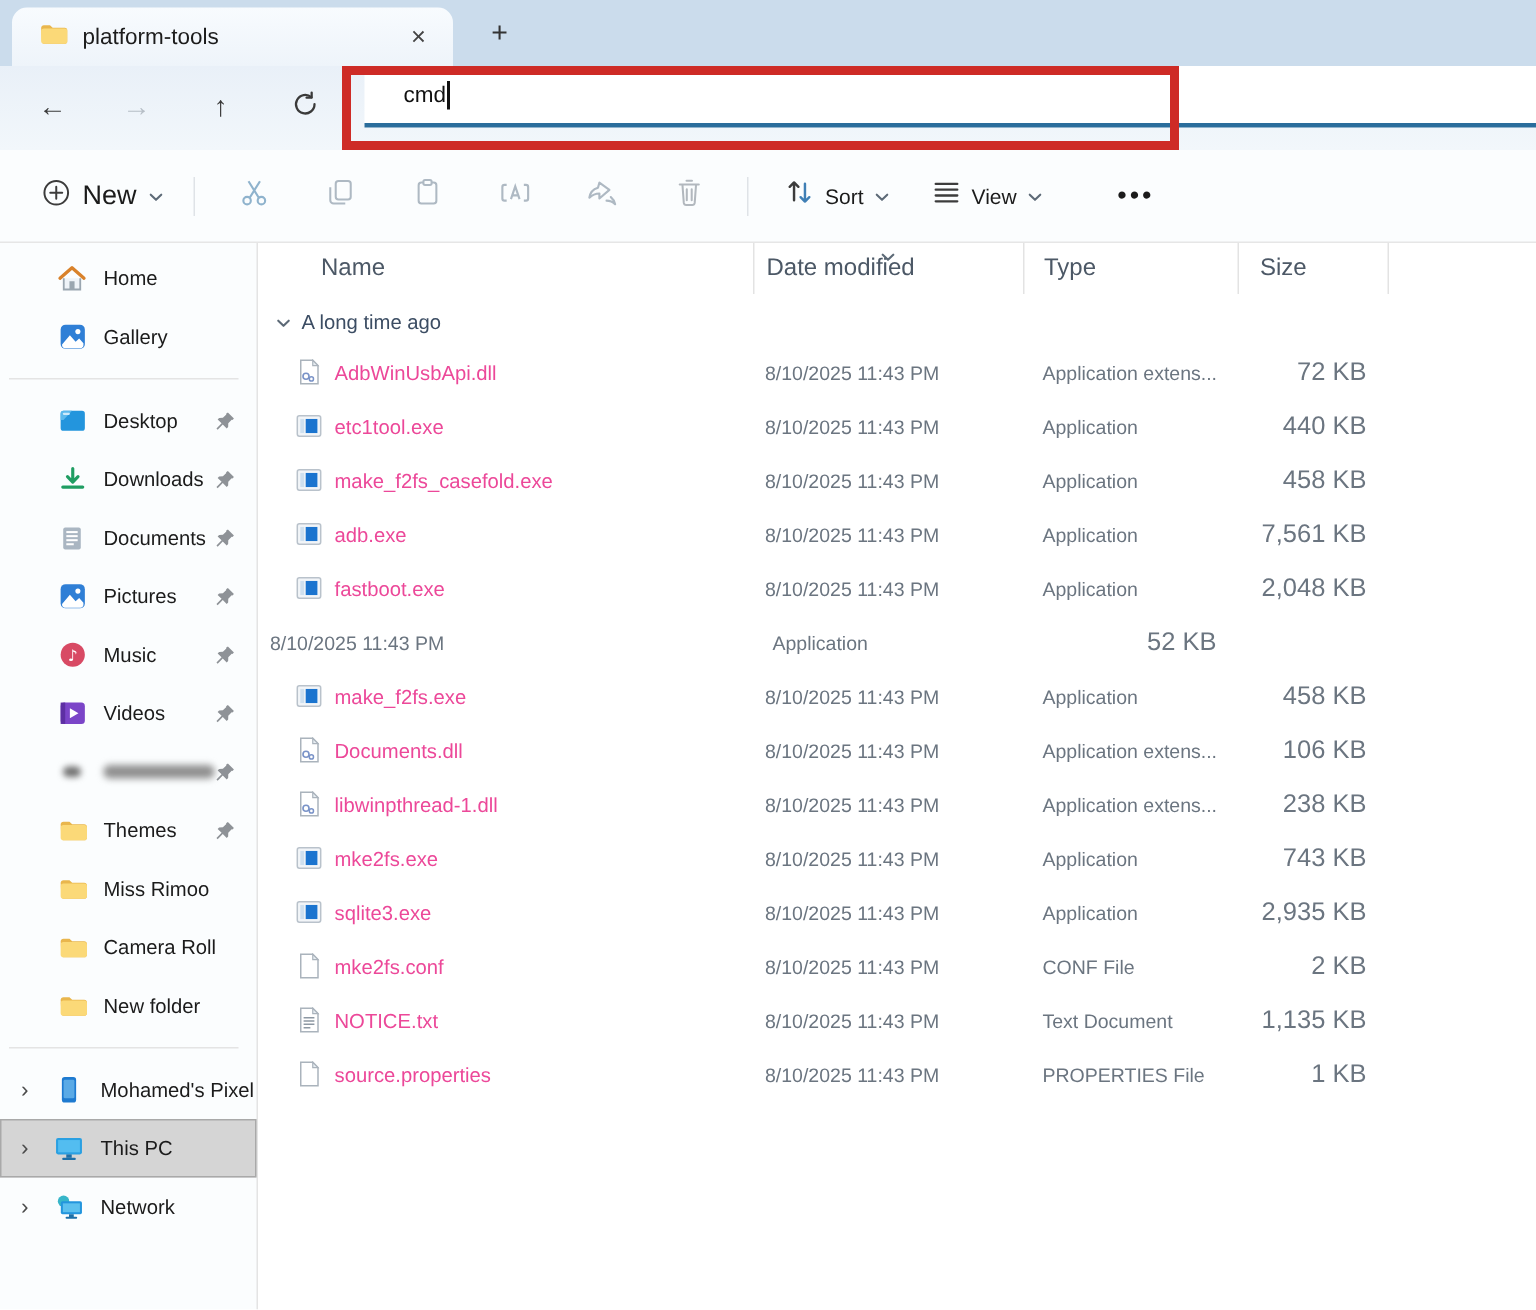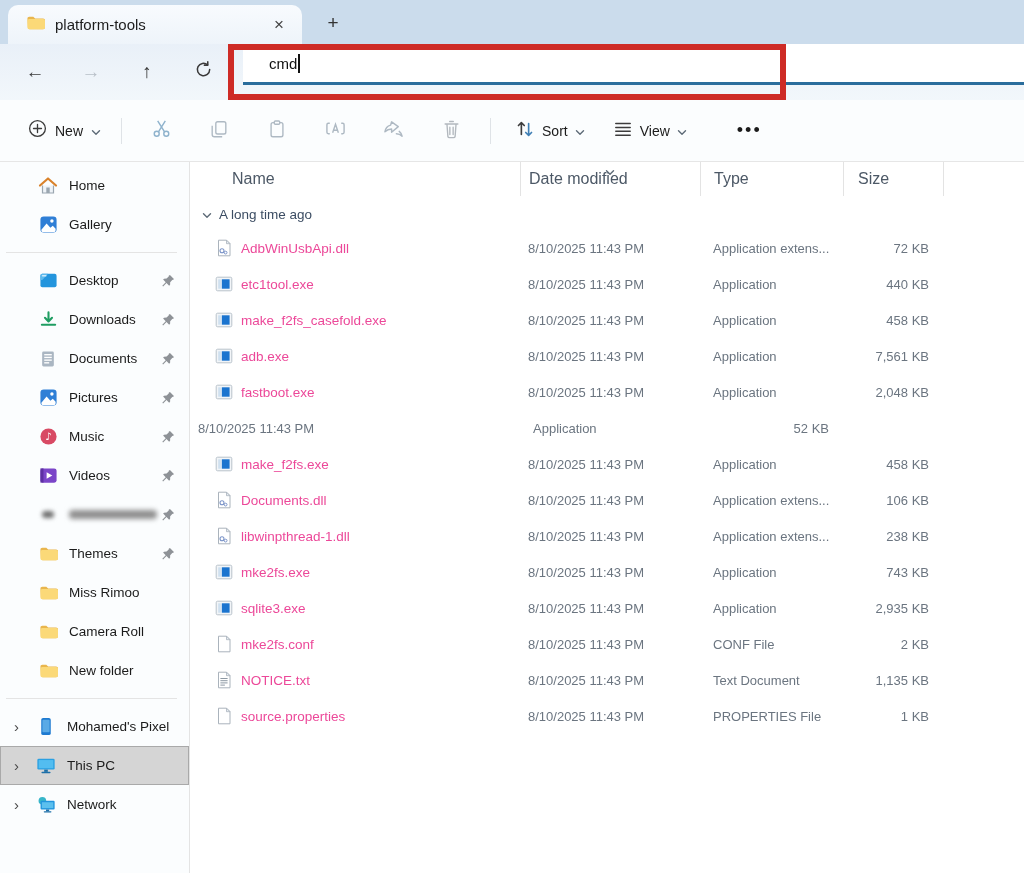--- a/index.html
+++ b/index.html
@@ -32,35 +32,35 @@
   .caret { display:inline-block; width:1.5px; height:19px; background:#111;
     margin-left:1px; vertical-align:middle; }
   .red-annotation { position:absolute; left:228px; top:0; width:558px; height:56px;
     border:6px solid var(--annotation-red); z-index:5; pointer-events:none; }
 
   
   .toolbar { height:62px; background:#fbfdfe; border-bottom:1px solid #e6e6e6;
     display:flex; align-items:center; }
   .tb-new { display:flex; align-items:center; gap:8px; margin-left:18px;
     padding:7px 10px; border-radius:5px; }
-  .tb-new span.lbl { font-size:14px; color:#1b1b1b; }
+  .tb-new span.lbl { font-size:18px; color:#1b1b1b; }
   .tb-sep { width:1px; height:26px; background:#dfe3e7; margin:0 10px; }
   .tb-icon { width:58px; height:38px; display:flex; align-items:center;
     justify-content:center; }
   .tb-drop { display:flex; align-items:center; gap:7px; padding:7px 10px;
     border-radius:5px; margin:0 4px; }
   .tb-drop span.lbl { font-size:14px; color:#1b1b1b; }
   .tb-more { font-size:18px; color:#1b1b1b; letter-spacing:2px;
     padding:6px 14px; margin-left:22px; }
 
   
   .content { display:flex; height:711px; }
 
   
-  .sidebar { width:190px; background:#fbfdfe; border-right:1px solid #e4e4e4;
+  .sidebar { width:172px; background:#fbfdfe; border-right:1px solid #e4e4e4;
     padding-top:4px; position:relative; }
   .sb-item { height:39px; display:flex; align-items:center; padding-left:38px;
     position:relative; }
   .sb-item.tree { padding-left:14px; }
   .sb-item .tree-chev { width:22px; font-size:15px; color:#4a4a4a; }
   .sb-item .sb-icon { width:20px; height:20px; display:flex; align-items:center;
     justify-content:center; margin-right:11px; flex:none; }
   .sb-item .sb-label { font-size:13.5px; color:#1b1b1b; white-space:nowrap; }
   .sb-item .pin { margin-left:auto; margin-right:14px; display:flex; }
   .sb-item.selected { background:var(--selection-bg);
@@ -86,21 +86,21 @@
   .group-row { height:32px; display:flex; align-items:center; padding-left:12px;
     gap:7px; color:#3c4d63; font-size:13.5px; margin-top:2px; }
   .file-row { height:36px; display:grid;
     grid-template-columns:330px 180px 143px 100px 1fr; align-items:center; }
   .cell-name { display:flex; align-items:center; padding-left:25px; gap:8px;
     font-size:13.5px; color:#ec4899; }
   .cell-name .f-icon { width:18px; height:18px; flex:none; display:flex; }
   .cell-date, .cell-type { font-size:13px; color:#6b7580; }
   .cell-date { padding-left:8px; }
   .cell-type { padding-left:13px; }
-  .cell-size { font-size:13px; color:#6b7580; text-align:right;
+  .cell-size { font-size:17px; color:#6b7580; text-align:right;
     padding-right:14px; }
 </style>
 </head>
 <body>
 
 <div class="tabbar">
   <div class="tab">
     <span class="sb-icon"><svg width="19" height="19" viewBox="0 0 20 20">
           <path d="M1.5 6c0-1.2.8-2 2-2h4.2l1.9 1.8h8.4c1.2 0 2 .8 2 2V15c0 1.2-.8 2-2 2h-14c-1.2 0-2-.8-2-2z" fill="#e9b64d"></path>
           <path d="M1.5 8.2c0-1 .8-1.8 1.9-1.8h14.7c1.1 0 1.9.8 1.9 1.8V15c0 1.2-.8 2-2 2H3.4c-1.1 0-1.9-.8-1.9-2z" fill="#fbd978"></path>

